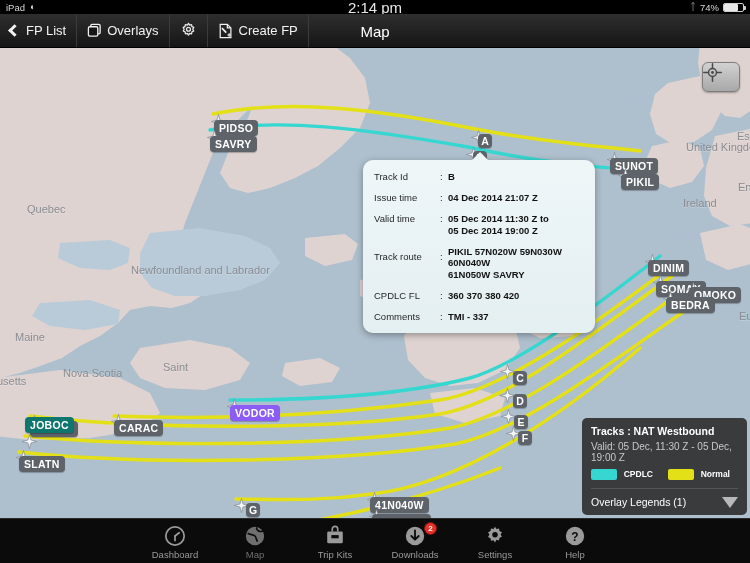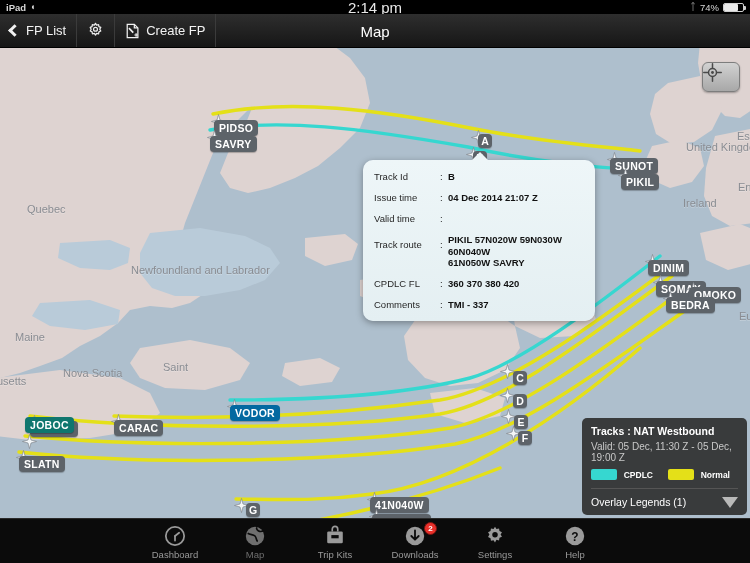--- a/index.html
+++ b/index.html
@@ -10,21 +10,21 @@
     background: #000;
   }
   #app { position: relative; width: 750px; height: 563px; overflow: hidden; }
 
   
   .statusbar {
     position: absolute; top: 0; left: 0; width: 750px; height: 14px;
     background: #000; color: #d8d8d8; font-size: 9.5px;
     display: flex; align-items: center; padding: 0 6px;
   }
-  .sb-left { display: flex; align-items: center; gap: 4px; font-weight: bold; }
+  .sb-left { display: flex; align-items: center; gap: 4px; }
   .sb-center { position: absolute; left: 0; right: 0; text-align: center; font-size: 15px; color: #e8e8e8; }
   .sb-right { margin-left: auto; display: flex; align-items: center; gap: 4px; position: relative; z-index: 2;}
   .wifi-glyph { font-size: 9px; line-height: 1; }
   .bt-glyph { font-size: 10px; line-height: 1; }
   .batt {
     width: 21px; height: 9px; border: 1px solid #cfcfcf; border-radius: 2px;
     position: relative; display: inline-block;
   }
   .batt::after {
     content: ""; position: absolute; right: -3px; top: 2.5px;
@@ -125,21 +125,21 @@
   .prow.route .pc { padding-top: 5px; }
 
   
   .legend {
     position: absolute; right: 3px; bottom: 3px; width: 165px;
     background: rgba(48,48,48,0.93); border-radius: 5px;
     color: #fff; padding: 7px 9px 0;
   }
   .lg-title { font-size: 10.5px; font-weight: bold; margin-bottom: 4px; }
   .lg-valid { font-size: 10px; color: #c8c8c8; margin-bottom: 6px; }
-  .lg-keys { display: flex; align-items: center; gap: 7px; padding-bottom: 8px;}
+  .lg-keys { display: flex; align-items: flex-start; gap: 7px; padding-bottom: 8px;}
   .lg-sw { width: 26px; height: 11px; border-radius: 2px; display: inline-block; }
   .lg-kt { font-size: 8.5px; font-weight: bold; margin-right: 8px;}
   .lg-foot {
     border-top: 1px solid #555; padding: 7px 0 7px;
     display: flex; align-items: center; justify-content: space-between;
     font-size: 10.5px; cursor: pointer;
   }
   .caret-dn {
     width: 0; height: 0; border-left: 8px solid transparent;
     border-right: 8px solid transparent; border-top: 11px solid #b9b9b9;
@@ -184,20 +184,29 @@
       <span class="batt">
           <i id="batt-fill" style="width: 74%;"></i>
         </span>
     </div>
   </div>
 
   <div class="navbar">
     <div class="nav-btn">
       <span class="chev-left"></span>
       <span>FP List</span>
+    </div>
+    <div class="nav-btn">
+      <span class="ic">
+        <svg width="15" height="15" viewBox="0 0 16 16">
+          <rect x="4" y="1.5" width="10" height="10" rx="1.5" fill="none" stroke="#f0f0f0" stroke-width="1.4"></rect>
+          <rect x="1.5" y="4" width="10" height="10" rx="1.5" fill="#161616" stroke="#f0f0f0" stroke-width="1.4"></rect>
+        </svg>
+      </span>
+      <span>Overlays</span>
     </div>
     <div class="nav-btn">
       <span class="ic">
         <svg width="17" height="17" viewBox="0 0 20 20">
           <path d="M10 1.6l1.3 2 2.3-.6.4 2.4 2.2 1-1.2 2.1 1.2 2.1-2.2 1-.4 2.4-2.3-.6-1.3 2-1.3-2-2.3.6-.4-2.4-2.2-1L4.9 8.5 3.7 6.4l2.2-1 .4-2.4 2.3.6z" fill="none" stroke="#eaeaea" stroke-width="1.5" stroke-linejoin="round"></path>
           <circle cx="10" cy="8.5" r="2.3" fill="none" stroke="#eaeaea" stroke-width="1.5"></circle>
         </svg>
       </span>
     </div>
     <div class="nav-btn">
@@ -323,21 +332,21 @@
             <path d="M8 0.5 L9.6 6.4 L15.5 8 L9.6 9.6 L8 15.5 L6.4 9.6 L0.5 8 L6.4 6.4 Z" fill="#f3f6f8" stroke="#7e848a" stroke-width="0.7"></path>
           </svg></div>
         <div class="wlabel" style="left: 689px; top: 239px; background: rgb(93, 99, 105);">OMOKO</div>
         <div class="wpt" style="left: 663px; top: 243px;"><svg width="15" height="15" viewBox="0 0 16 16">
             <path d="M8 0.5 L9.6 6.4 L15.5 8 L9.6 9.6 L8 15.5 L6.4 9.6 L0.5 8 L6.4 6.4 Z" fill="#f3f6f8" stroke="#7e848a" stroke-width="0.7"></path>
           </svg></div>
         <div class="wlabel" style="left: 666px; top: 249px; background: rgb(93, 99, 105);">BEDRA</div>
         <div class="wpt" style="left: 227px; top: 351px;"><svg width="15" height="15" viewBox="0 0 16 16">
             <path d="M8 0.5 L9.6 6.4 L15.5 8 L9.6 9.6 L8 15.5 L6.4 9.6 L0.5 8 L6.4 6.4 Z" fill="#f3f6f8" stroke="#7e848a" stroke-width="0.7"></path>
           </svg></div>
-        <div class="wlabel" style="left: 230px; top: 357px; background: #0369a1;">VODOR</div>
+        <div class="wlabel" style="left: 230px; top: 357px; background: #8b5cf6;">VODOR</div>
         <div class="wpt" style="left: 27px; top: 367px;"><svg width="15" height="15" viewBox="0 0 16 16">
             <path d="M8 0.5 L9.6 6.4 L15.5 8 L9.6 9.6 L8 15.5 L6.4 9.6 L0.5 8 L6.4 6.4 Z" fill="#f3f6f8" stroke="#7e848a" stroke-width="0.7"></path>
           </svg></div>
         <div class="wlabel" style="left: 30px; top: 373px; background: rgb(93, 99, 105);">DOVEY</div>
         <div class="wpt" style="left: 111px; top: 366px;"><svg width="15" height="15" viewBox="0 0 16 16">
             <path d="M8 0.5 L9.6 6.4 L15.5 8 L9.6 9.6 L8 15.5 L6.4 9.6 L0.5 8 L6.4 6.4 Z" fill="#f3f6f8" stroke="#7e848a" stroke-width="0.7"></path>
           </svg></div>
         <div class="wlabel" style="left: 114px; top: 372px; background: rgb(93, 99, 105);">CARAC</div>
         <div class="wpt" style="left: 22px; top: 386px;"><svg width="15" height="15" viewBox="0 0 16 16">
             <path d="M8 0.5 L9.6 6.4 L15.5 8 L9.6 9.6 L8 15.5 L6.4 9.6 L0.5 8 L6.4 6.4 Z" fill="#f3f6f8" stroke="#7e848a" stroke-width="0.7"></path>
@@ -405,20 +414,24 @@
         <div class="pv">B</div>
       </div>
       <div class="prow">
         <div class="pk">Issue time</div>
         <div class="pc">:</div>
         <div class="pv">04 Dec 2014 21:07 Z</div>
       </div>
       <div class="prow">
         <div class="pk">Valid time</div>
         <div class="pc">:</div>
+        <div class="pv">
+          <div>05 Dec 2014 11:30 Z to</div>
+          <div>05 Dec 2014 19:00 Z</div>
+        </div>
       </div>
       <div class="prow route">
         <div class="pk">Track route</div>
         <div class="pc">:</div>
         <div class="pv">
           <div>PIKIL 57N020W 59N030W 60N040W</div>
           <div>61N050W SAVRY</div>
         </div>
       </div>
       <div class="prow">

